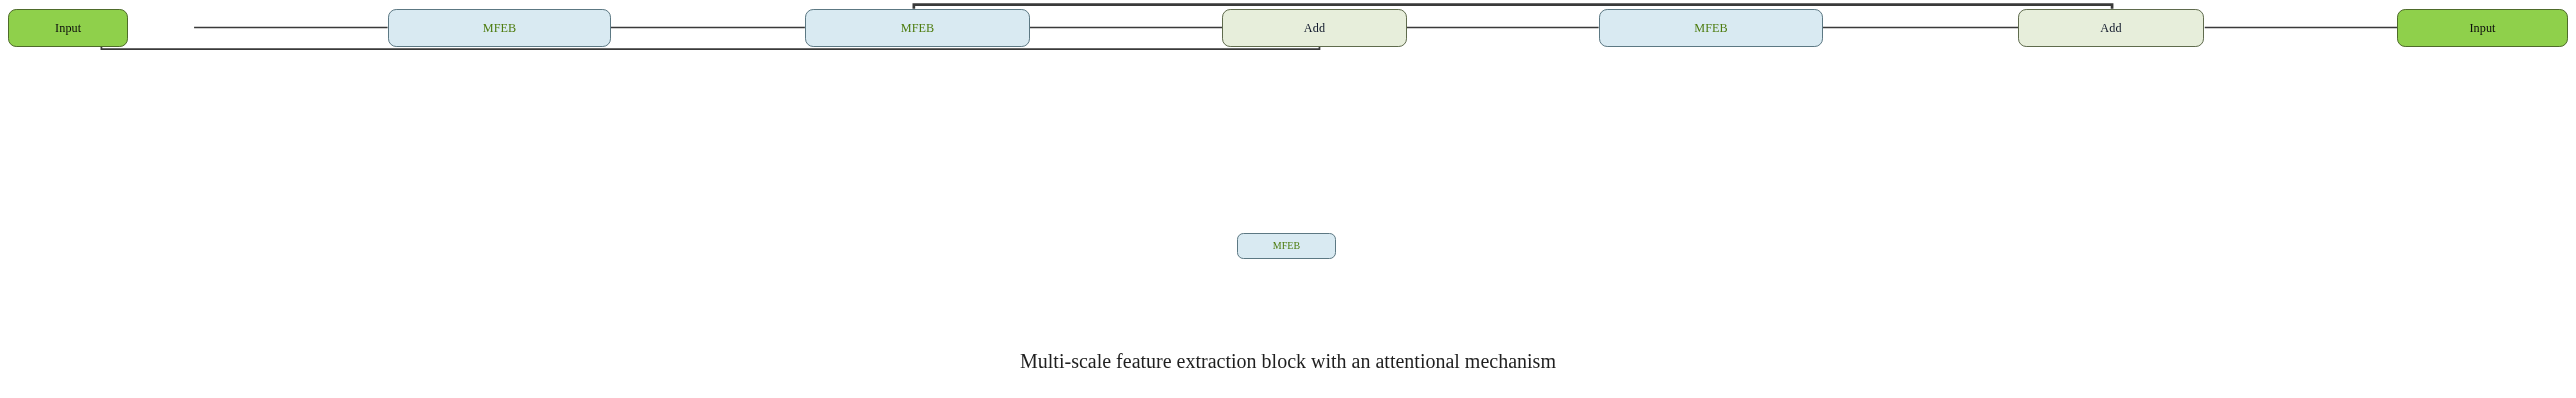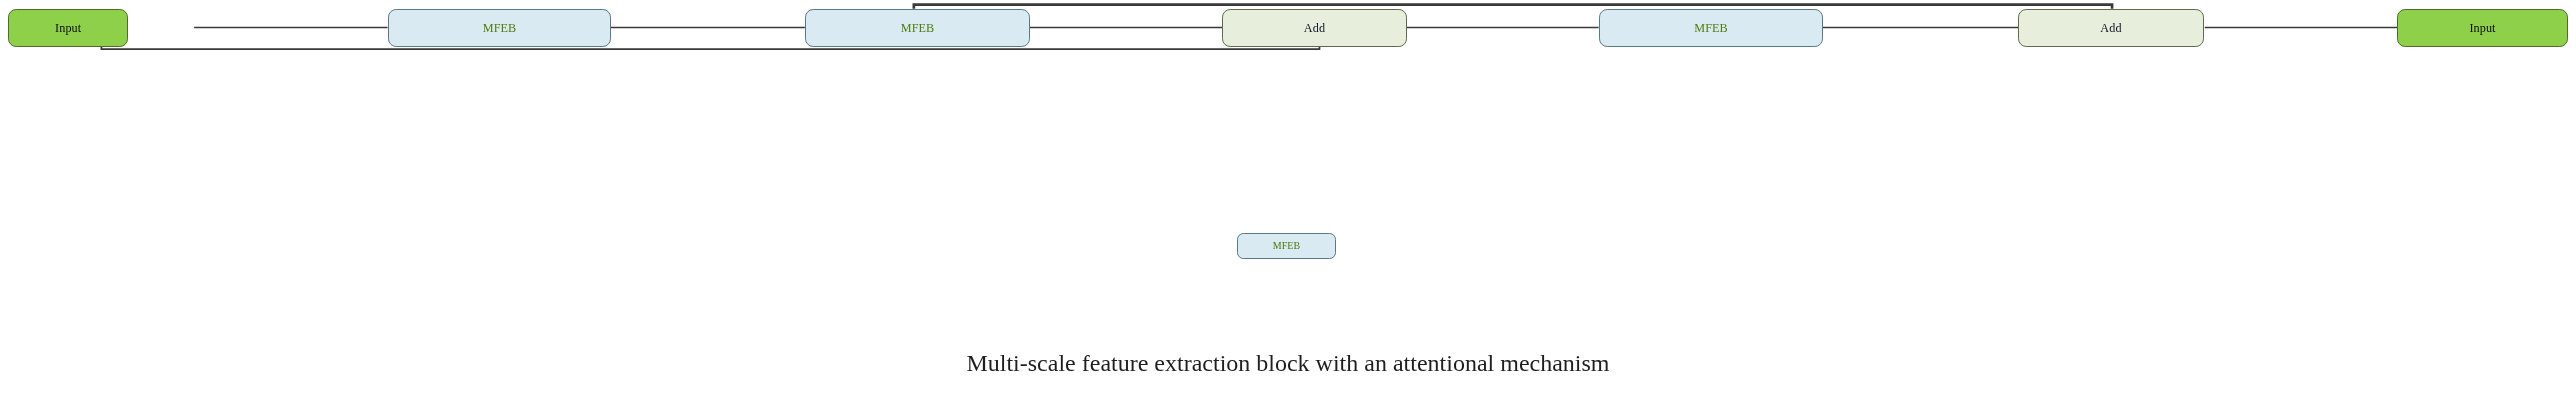--- a/index.html
+++ b/index.html
@@ -74,21 +74,21 @@
     color: #0f172a;
   }
 
   
   #caption {
     position: absolute;
     left: 0;
     top: 350px;
     width: 2576px;
     text-align: center;
-    font-size: 24px;
+    font-size: 20px;
     color: #1f1f1f;
     font-family: "Liberation Serif", "DejaVu Serif", serif;
     z-index: 6;
   }
 </style>
 </head>
 <body>
 
 <div id="diagram-root">
 

